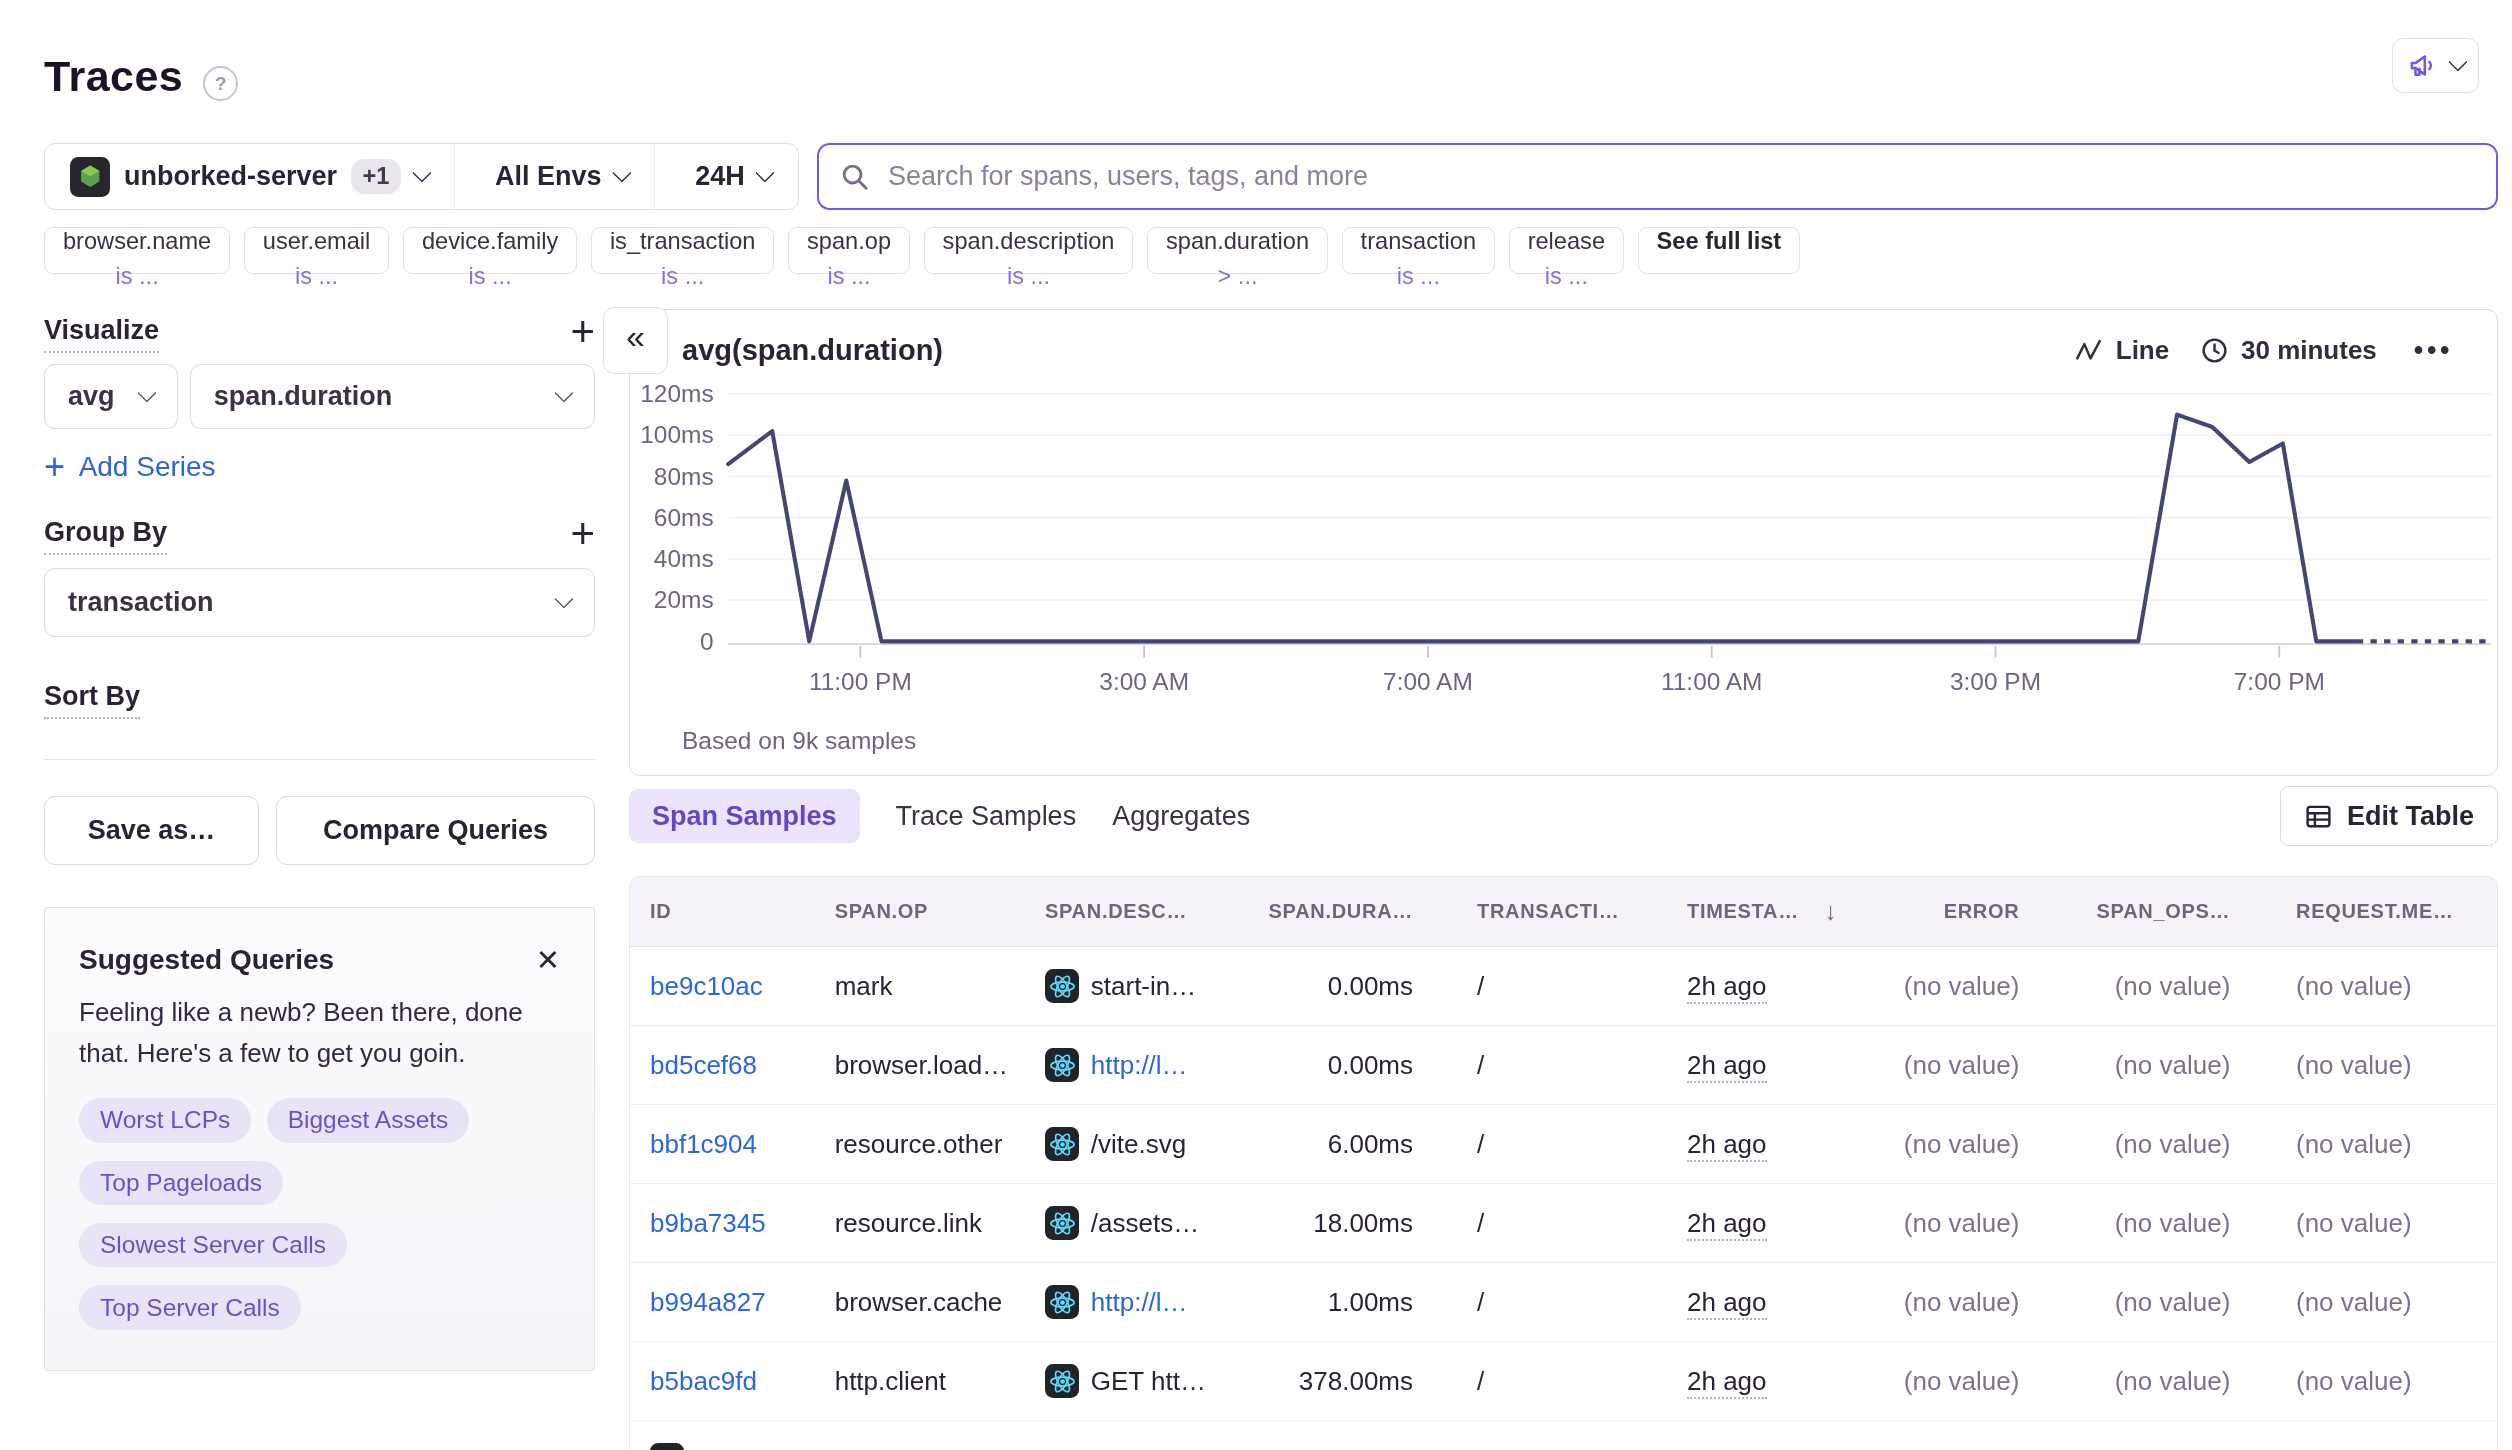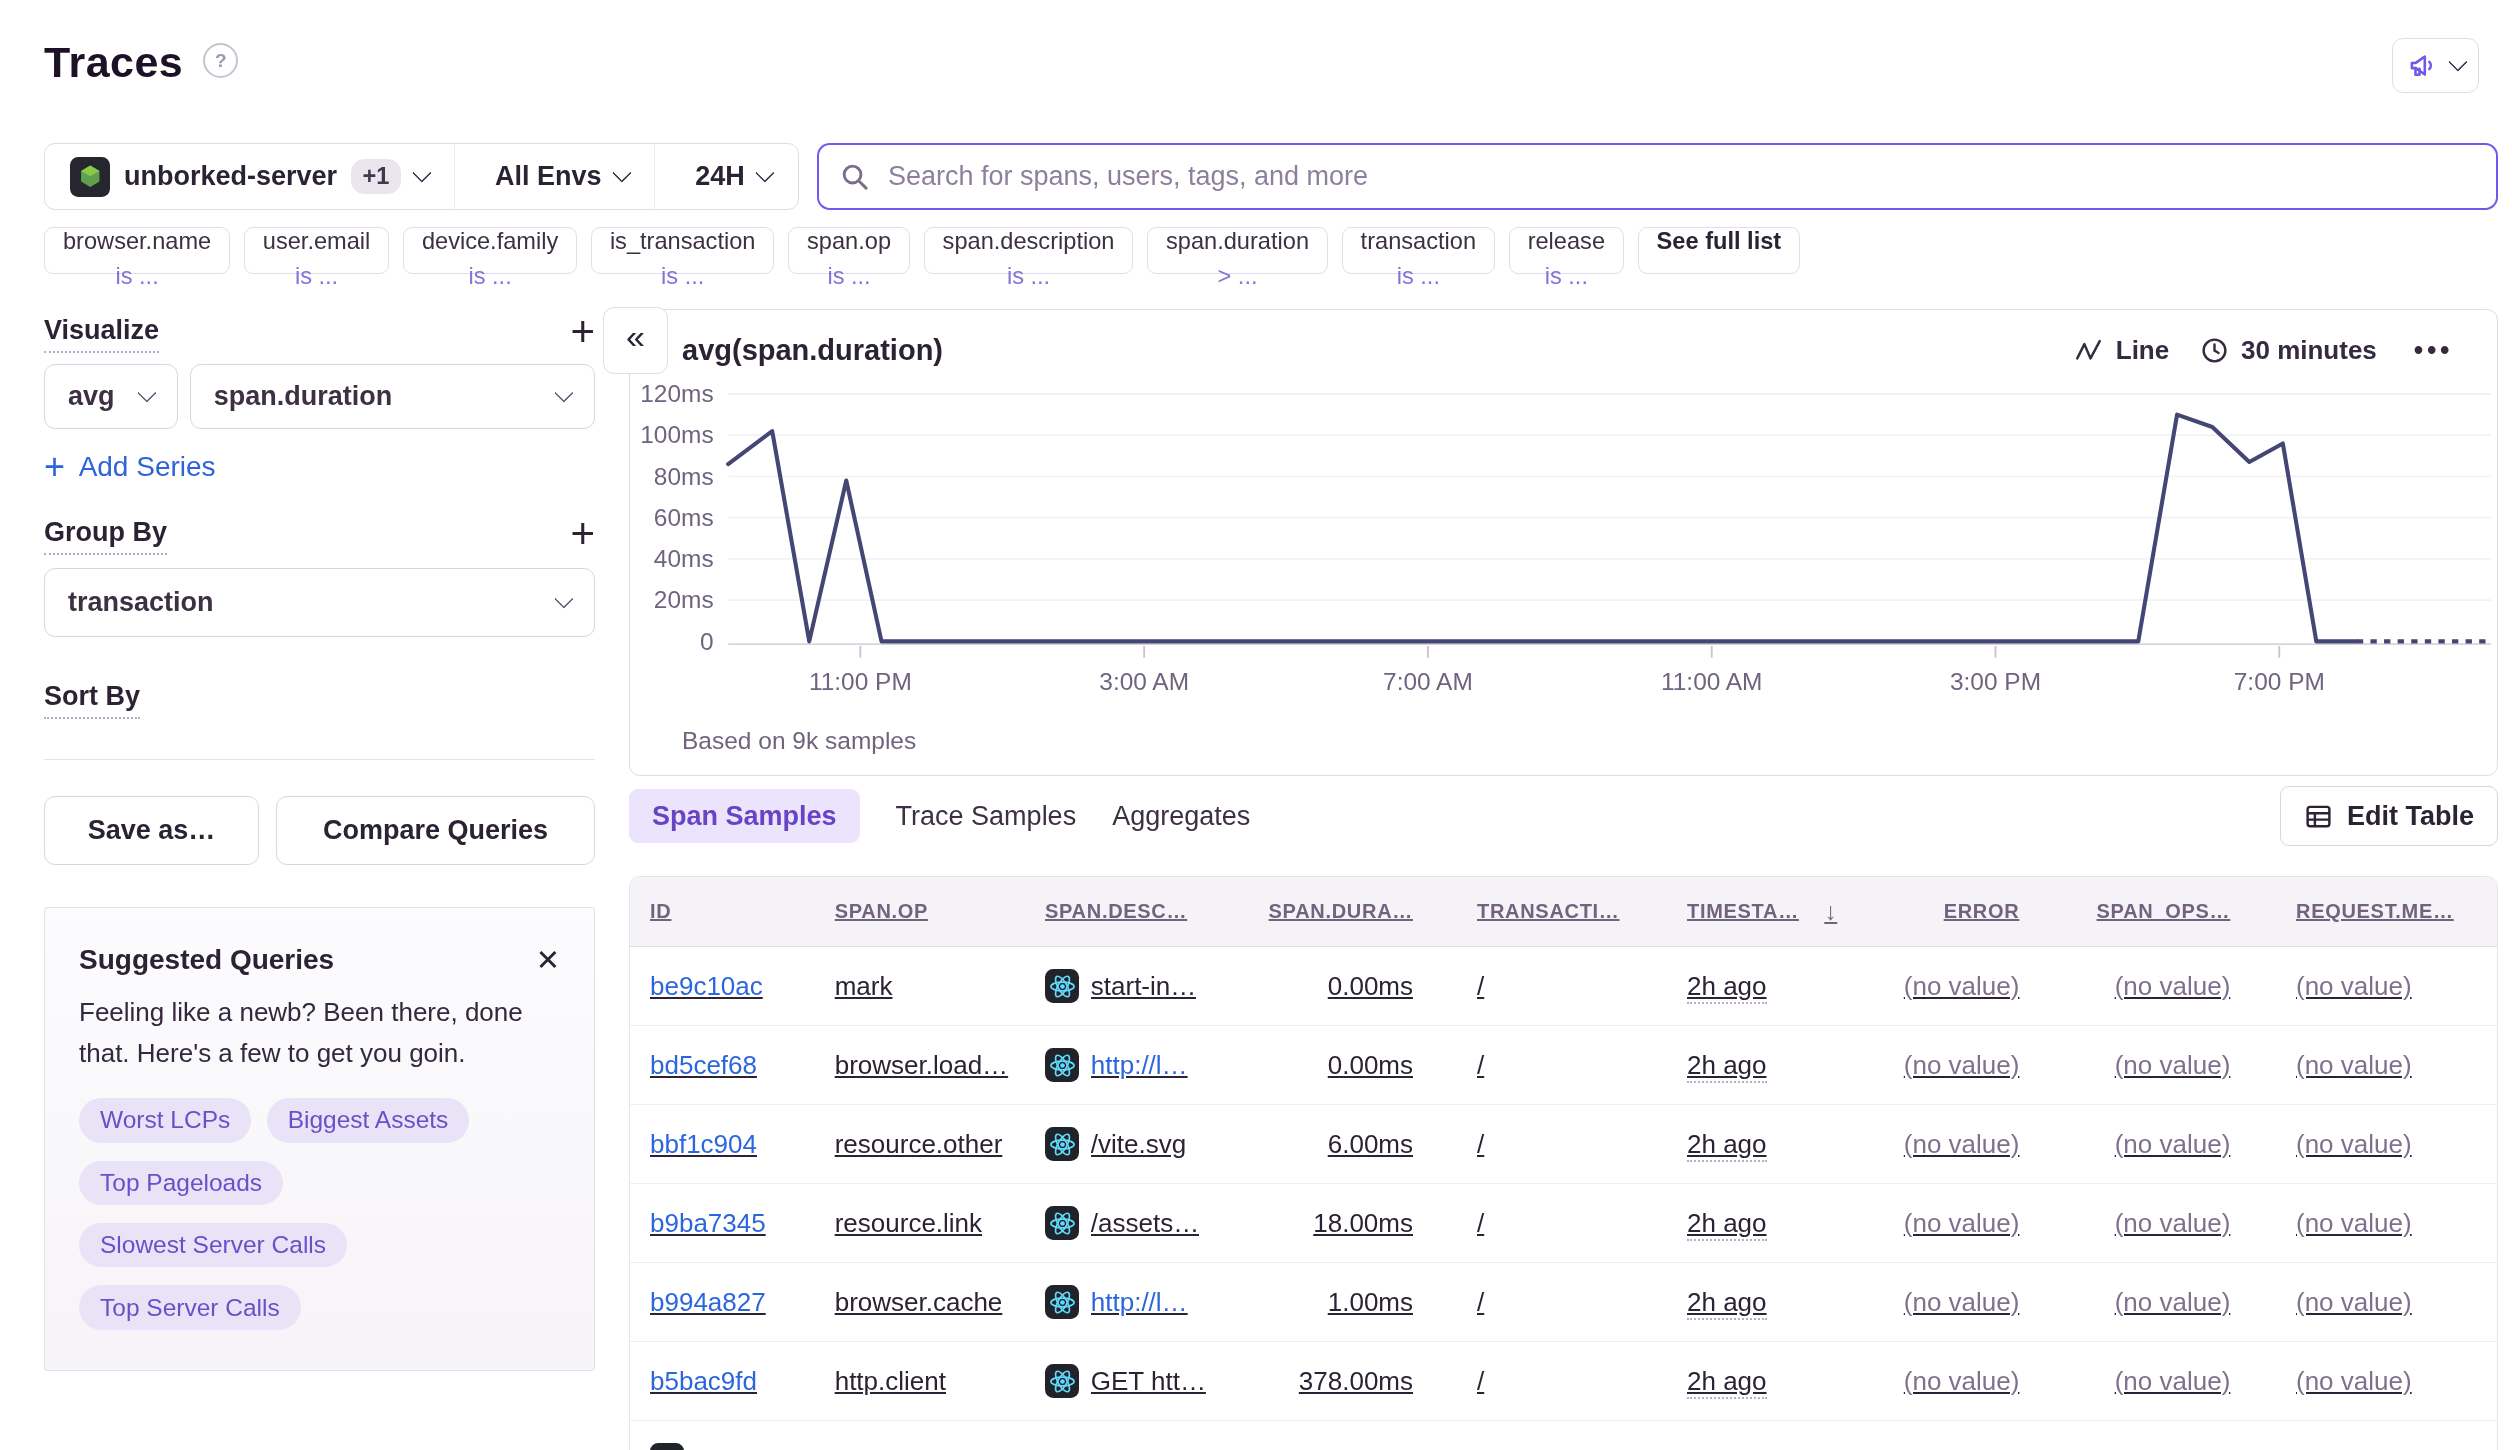--- a/index.html
+++ b/index.html
@@ -1,21 +1,21 @@
 <!DOCTYPE html>
 <html style="font-size:14.5px"><head>
 <meta charset="utf-8">
 <style>
   html,body{margin:0;padding:0;background:#eee;}
   .screen{position:relative;width:2512px;height:1450px;background:#fff;overflow:hidden;
           font-family:"Liberation Sans", sans-serif;color:#2b2233;}
   button{font-family:inherit;cursor:pointer;}
 
   
-  .page-header{position:absolute;left:44px;top:38px;display:flex;align-items:flex-start;gap:20px;}
+  .page-header{position:absolute;left:44px;top:52px;display:flex;align-items:flex-end;gap:20px;}
   .page-title{font-size:43px;font-weight:700;color:#1d1127;letter-spacing:0.5px;}
   .help-icon{width:31px;height:31px;border:2.7px solid #c9c2d1;border-radius:50%;display:flex;
              align-items:center;justify-content:center;font-size:19px;font-weight:700;color:#a095ad;margin-top:5.4px;}
   .feedback-btn{position:absolute;left:2392px;top:38px;width:87px;height:55px;background:#fff;
                 border:1.8px solid #e0dce5;border-radius:11px;display:flex;align-items:center;
                 justify-content:center;gap:11px;}
 
   
   .controls-row{position:absolute;left:44px;top:143px;width:2454px;height:67px;display:flex;gap:18px;}
   .picker-group{display:flex;align-items:stretch;border:1.8px solid #e0dce5;border-radius:11px;flex:none;background:#fff;}
@@ -96,21 +96,21 @@
   .tabs{display:flex;gap:36px;align-items:center;}
   .tab{font-size:27px;color:#3c3042;font-weight:500;background:none;border:none;padding:11.8px 0;border-radius:9px;}
   .tab.active{background:#ece4fc;color:#6743c5;font-weight:700;padding:11.8px 23px;}
   .edit-table{display:flex;gap:13.6px;align-items:center;height:60px;padding:0 23px;border:1.8px solid #dcd5e3;
               border-radius:9px;font-size:27px;font-weight:700;color:#2b2233;background:#fff;}
 
   
   .table{position:absolute;left:629px;top:876px;width:1869px;height:575px;border:1.8px solid #e7e2ec;
          border-radius:11px 11px 0 0;overflow:hidden;background:#fff;box-sizing:border-box;}
   .thead,.trow{display:grid;grid-template-columns:192px 212px 218px 172px 211px 217px 191px 200px 1fr;
-               align-items:center;text-decoration:underline;}
+               align-items:center;}
   .thead{height:69px;background:#f5f3f8;border-bottom:1.8px solid #e4dfe9;font-size:20px;font-weight:700;
          letter-spacing:0.7px;color:#71637e;}
   .trow{height:78px;font-size:26px;border-bottom:1.8px solid #f0edf3;color:#2b2233;}
   .thead>*:nth-child(1),.trow>*:nth-child(1){padding-left:20px;}
   .thead>*:nth-child(2),.trow>*:nth-child(2){padding-left:12.7px;}
   .thead>*:nth-child(3),.trow>*:nth-child(3){padding-left:11px;}
   .trow>*:nth-child(3){display:flex;align-items:center;gap:11.8px;min-width:0;}
   .thead>*:nth-child(4),.trow>*:nth-child(4){text-align:right;padding-right:11px;}
   .thead>*:nth-child(5),.trow>*:nth-child(5){padding-left:53px;}
   .thead>*:nth-child(6),.trow>*:nth-child(6){padding-left:52px;}

